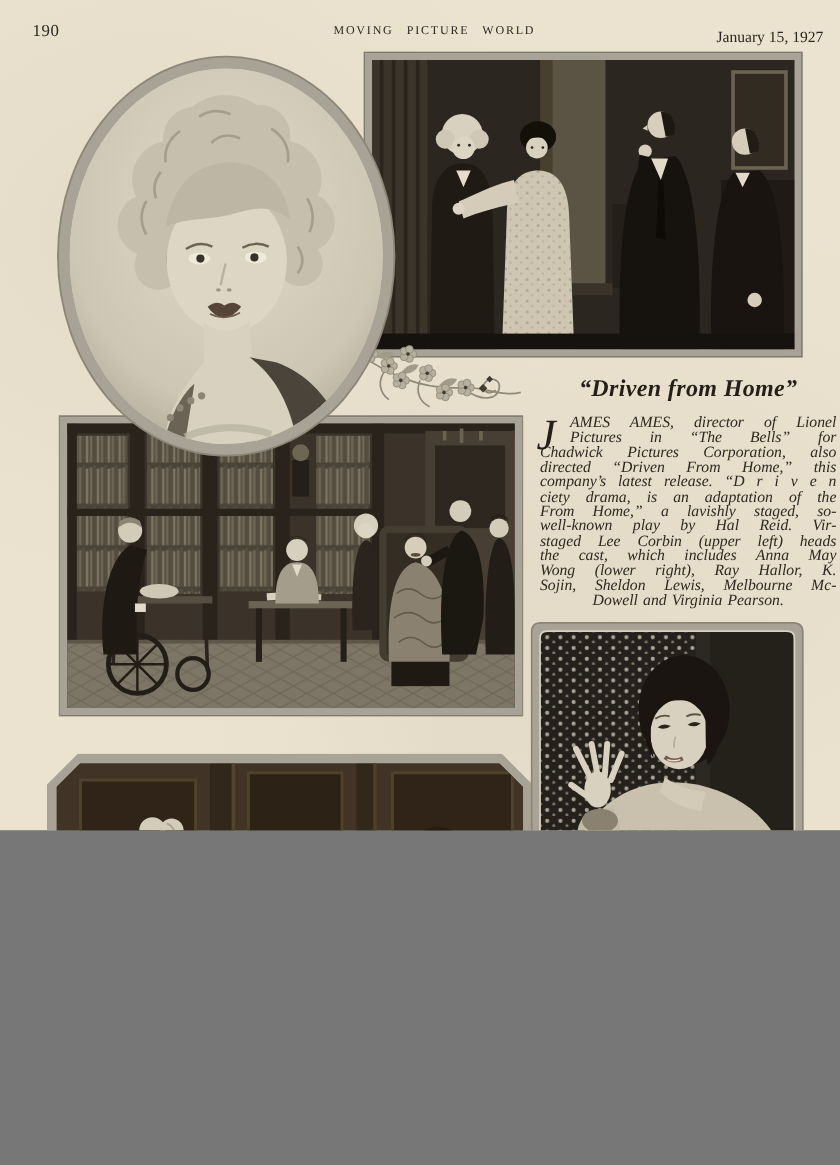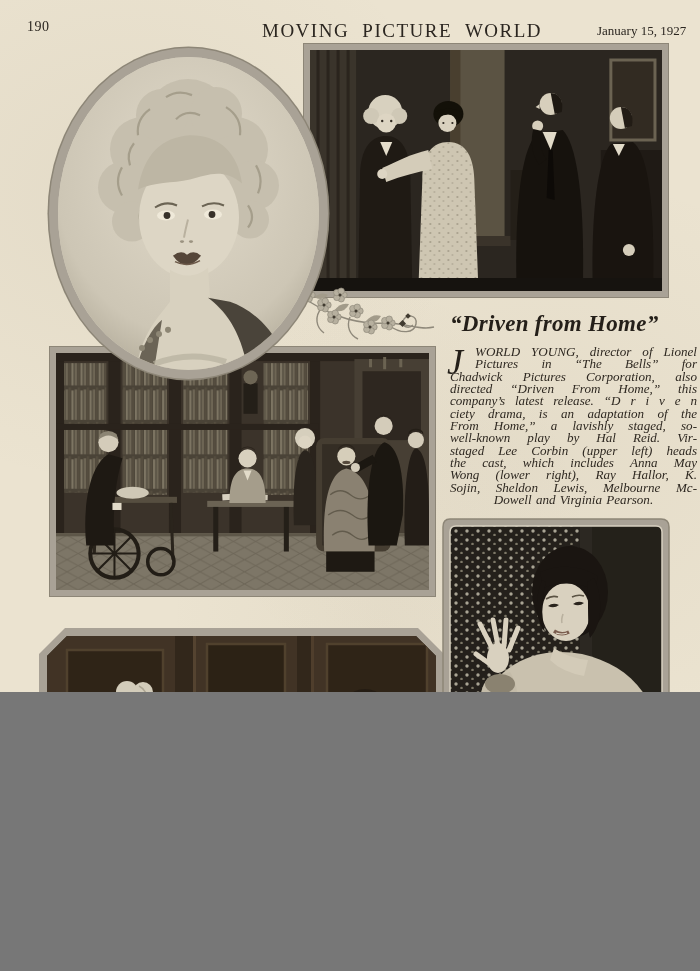--- a/index.html
+++ b/index.html
@@ -9,21 +9,21 @@
     background:
       radial-gradient(ellipse at 18% 28%, rgba(125,112,88,.07), transparent 42%),
       radial-gradient(ellipse at 78% 66%, rgba(125,112,88,.06), transparent 45%),
       radial-gradient(ellipse at 55% 92%, rgba(125,112,88,.05), transparent 40%),
       #ebe3d0;
     font-family:"Liberation Serif","DejaVu Serif",serif;color:#2b2620;
   }
   .abs{position:absolute;}
   
   .pagenum{left:27px;top:19px;font-size:14px;letter-spacing:.5px;}
-  .masthead{left:262px;top:20px;width:200px;text-align:center;font-size:19px;letter-spacing:1.5px;word-spacing:7px;white-space:nowrap;}
+  .masthead{left:262px;top:20px;width:200px;text-align:center;font-size:10px;letter-spacing:1.5px;word-spacing:7px;white-space:nowrap;}
   .date{left:597px;top:23px;font-size:13px;white-space:nowrap;}
   
   .photo{box-sizing:border-box;border:6px solid #a9a296;background:#262220;
          box-shadow:0 0 0 1px #8d8677, inset 0 0 0 1.5px #d8d1c1;}
   .photo svg{display:block;width:100%;height:100%;}
   .oval{left:49px;top:48px;width:279px;height:331px;border-radius:50%;
         border:9px solid #a9a296;box-shadow:0 0 0 1.5px #8d8677, inset 0 0 0 1.5px #d8d1c1;
         overflow:hidden;z-index:6;background:#cfc8b7;box-sizing:border-box;}
   .oval svg{display:block;width:100%;height:100%;}
   .topright{left:304px;top:44px;width:364px;height:253px;z-index:2;}
@@ -35,21 +35,21 @@
   .cut-photo{position:absolute;inset:8px;background:#2a2218;
     clip-path:polygon(20px 0,calc(100% - 20px) 0,100% 20px,100% calc(100% - 20px),calc(100% - 20px) 100%,20px 100%,0 calc(100% - 20px),0 20px);}
   .cut-photo svg{display:block;width:100%;height:100%;}
   
   .amw{left:442px;top:518px;width:228px;height:398px;z-index:1;}
   
   .rule{left:299px;top:290px;width:158px;height:4px;background:#a9a296;transform:rotate(-1.2deg);z-index:1;}
   .ornament{left:290px;top:283px;width:175px;height:72px;z-index:3;}
   
   .article{left:450px;top:311px;width:247px;z-index:2;}
-  .title{font-size:23px;font-weight:700;font-style:italic;text-align:left;
+  .title{font-size:20px;font-weight:700;font-style:italic;text-align:center;
          letter-spacing:.3px;color:#241f19;line-height:26px;margin:0 0 9px 0;}
   .body{position:relative;font-style:italic;font-size:13.1px;line-height:12.35px;
         color:#2e2821;word-spacing:1px;}
   .dropcap{position:absolute;left:-3px;top:1px;font-size:36px;line-height:30px;font-style:italic;color:#241f19;}
   .bline{text-align:justify;text-align-last:justify;}
   .bline.ind{margin-left:25px;}
   .bline.last{text-align:center;text-align-last:center;}
   
   .scanedge{left:0;top:957px;width:700px;height:14px;
     background:linear-gradient(to bottom,#332d24,#14110d 55%);z-index:8;}
@@ -271,21 +271,21 @@
     </g>
     <rect x="110" y="38" width="5" height="5" transform="rotate(45 112.5 40.5)" fill="#413b30"></rect>
     <rect x="116" y="31" width="4" height="4" transform="rotate(45 118 33)" fill="#413b30"></rect>
   </svg>
 
   <div class="abs article">
     <h1 class="title">“Driven from Home”</h1>
     <div class="body">
       <span class="dropcap">J</span>
       <div>
-          <div class="bline ind">WORLD YOUNG, director of Lionel</div>
+          <div class="bline ind">AMES AMES, director of Lionel</div>
           <div class="bline ind">Pictures in “The Bells” for</div>
           <div class="bline">Chadwick Pictures Corporation, also</div>
           <div class="bline">directed “Driven From Home,” this</div>
           <div class="bline">company’s latest release. “D r i v e n</div>
           <div class="bline">ciety drama, is an adaptation of the</div>
           <div class="bline">From Home,” a lavishly staged, so-</div>
           <div class="bline">well-known play by Hal Reid. Vir-</div>
           <div class="bline">staged Lee Corbin (upper left) heads</div>
           <div class="bline">the cast, which includes Anna May</div>
           <div class="bline">Wong (lower right), Ray Hallor, K.</div>

